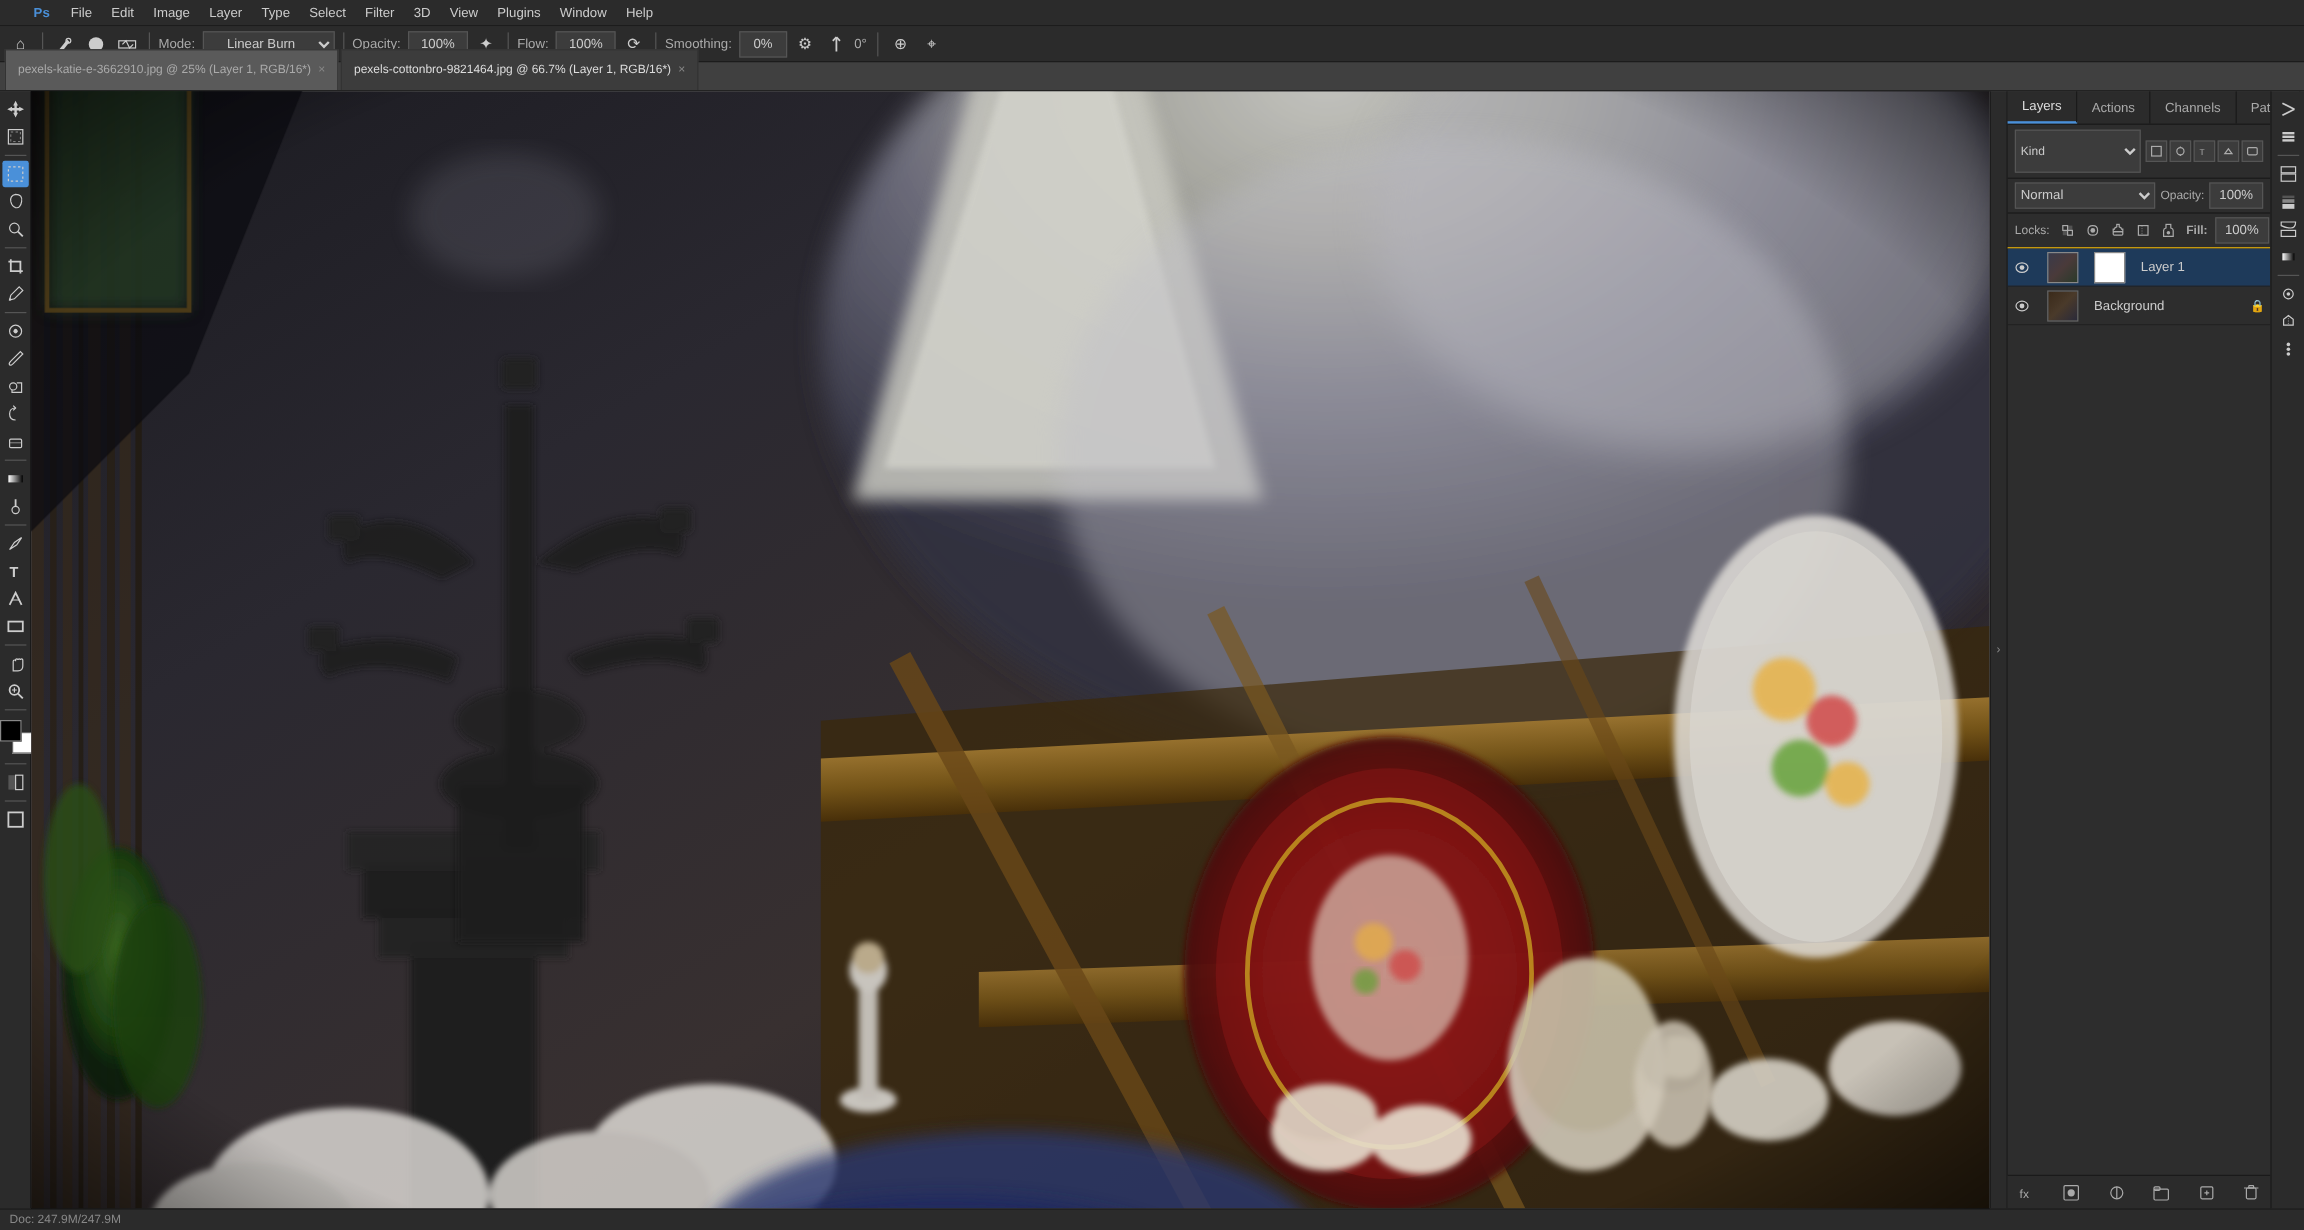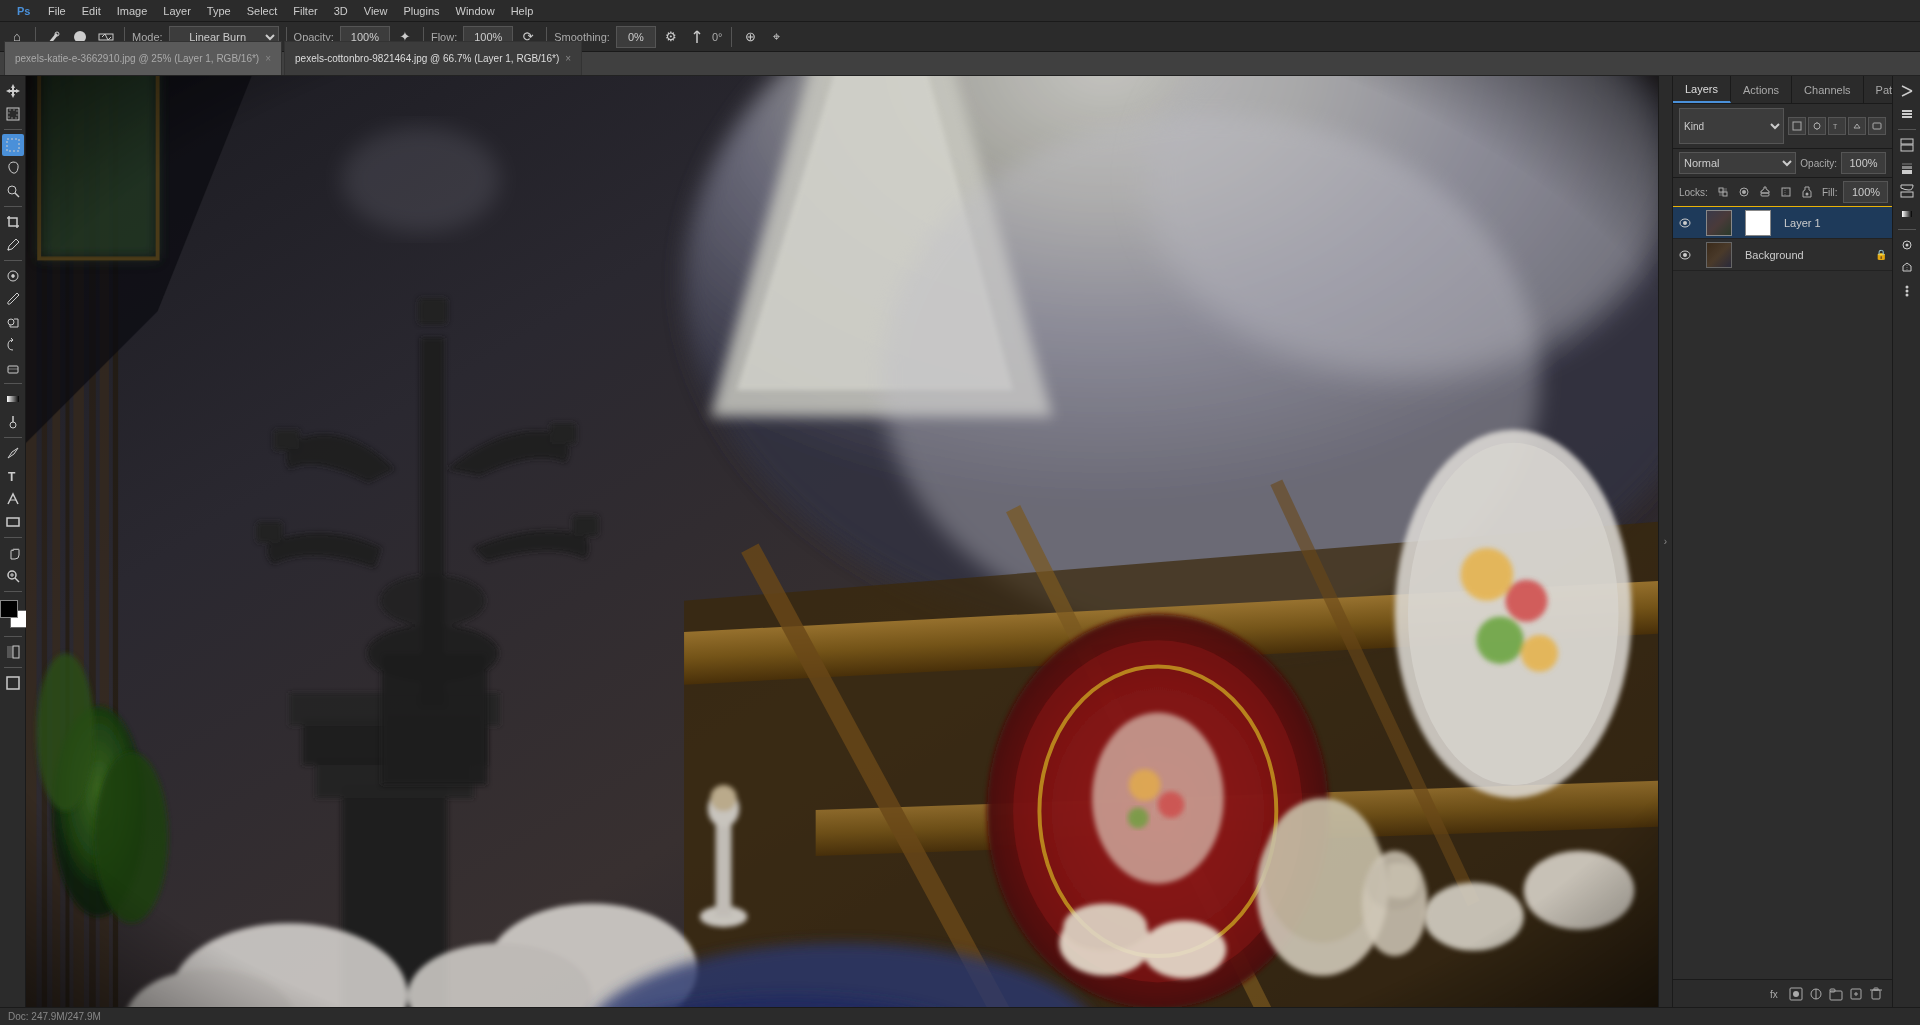--- a/index.html
+++ b/index.html
@@ -14,21 +14,21 @@
       display: flex;
       flex-direction: column;
     }
 
     
     #menu-bar {
       height: 22px;
       background: #2b2b2b;
       display: flex;
       align-items: center;
-      padding: 0 8px;
+      padding: 0 19px;
       flex-shrink: 0;
       border-bottom: 1px solid #1a1a1a;
     }
     .menu-item {
       padding: 2px 8px;
       cursor: pointer;
       font-size: 11px;
       color: #ccc;
     }
 
@@ -292,21 +292,21 @@
     .lock-icons { display: flex; gap: 3px; }
     .lock-icon-btn {
       width: 18px; height: 18px;
       background: transparent;
       border: none;
       cursor: pointer;
       color: #aaa;
       font-size: 11px;
       display: flex; align-items: center; justify-content: center;
     }
-    .fill-label { font-size: 10px; color: #aaa; margin-left: auto; }
+    .fill-label { font-size: 10px; color: #aaa; margin-left: auto; font-weight: bold; }
     .fill-value {
       background: #3c3c3c;
       border: 1px solid #555;
       color: #ccc;
       font-size: 11px;
       height: 22px;
       width: 45px;
       text-align: center;
     }
 
@@ -356,21 +356,21 @@
       font-size: 10px;
     }
 
     
     #panel-bottom {
       height: 28px;
       background: #2b2b2b;
       border-top: 1px solid #1a1a1a;
       display: flex;
       align-items: center;
-      justify-content: flex-end;
+      justify-content: space-between;
       padding: 0 6px;
     }
     .panel-bottom-btn {
       width: 20px; height: 20px;
       background: transparent;
       border: none;
       cursor: pointer;
       color: #aaa;
       font-size: 12px;
       display: flex; align-items: center; justify-content: center;

